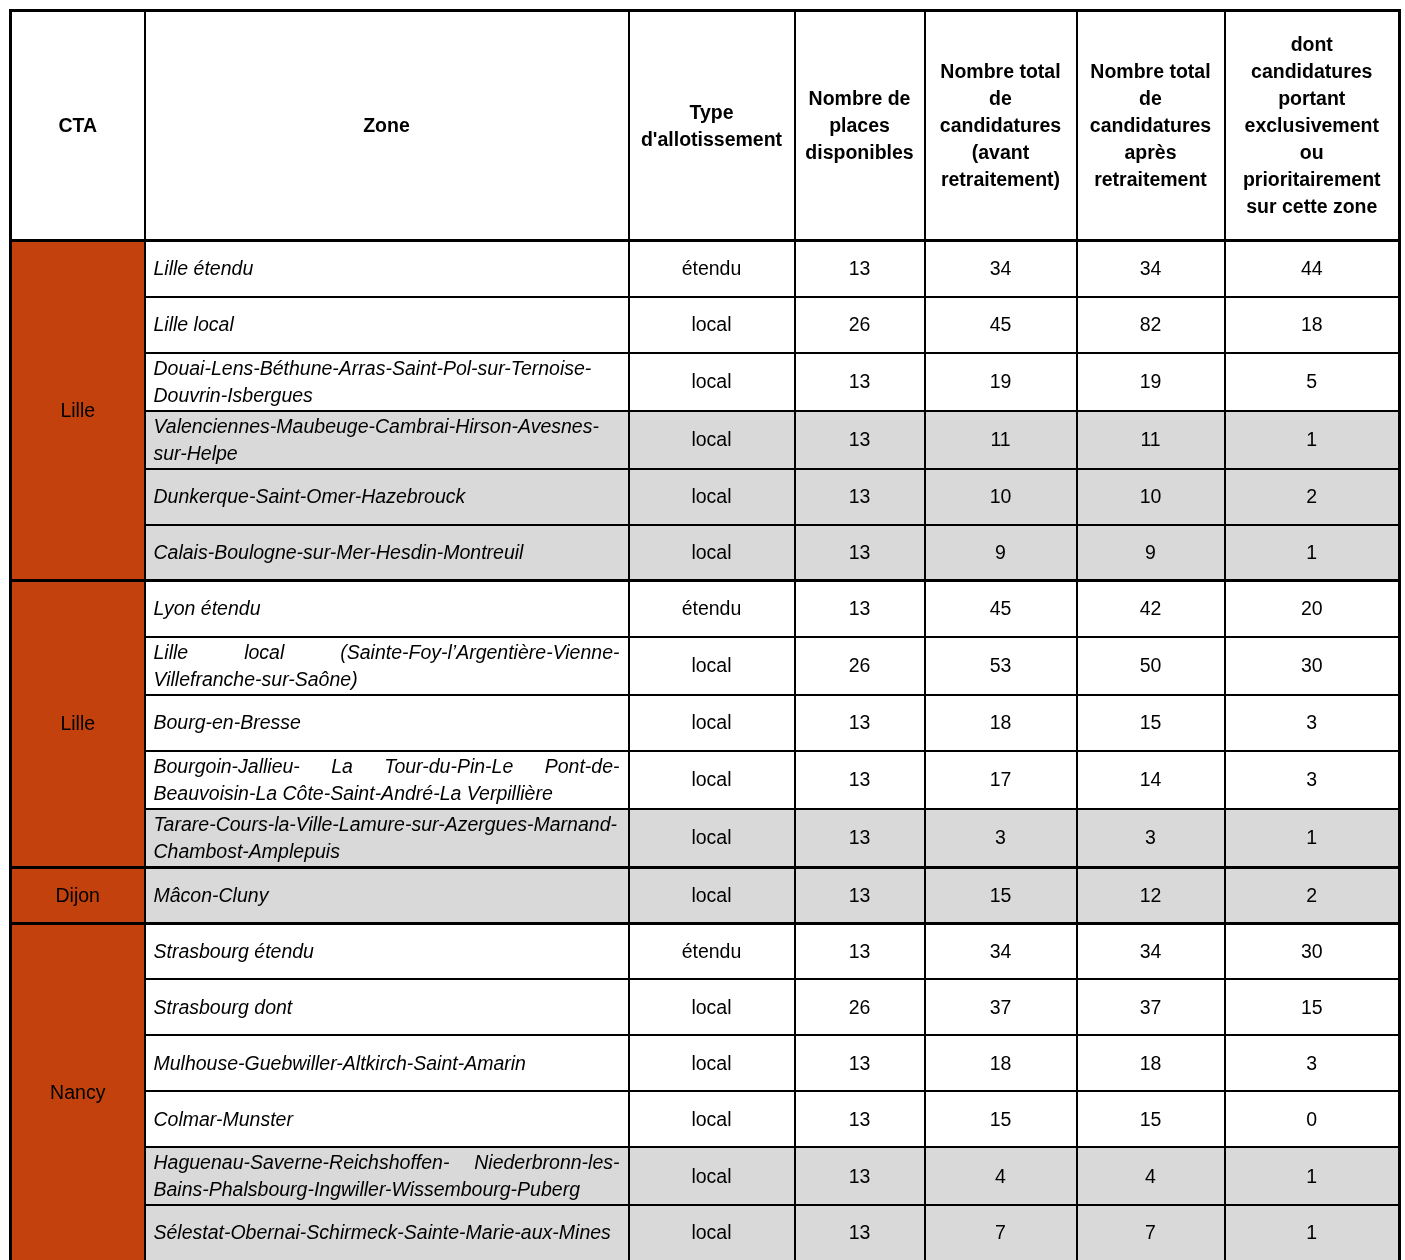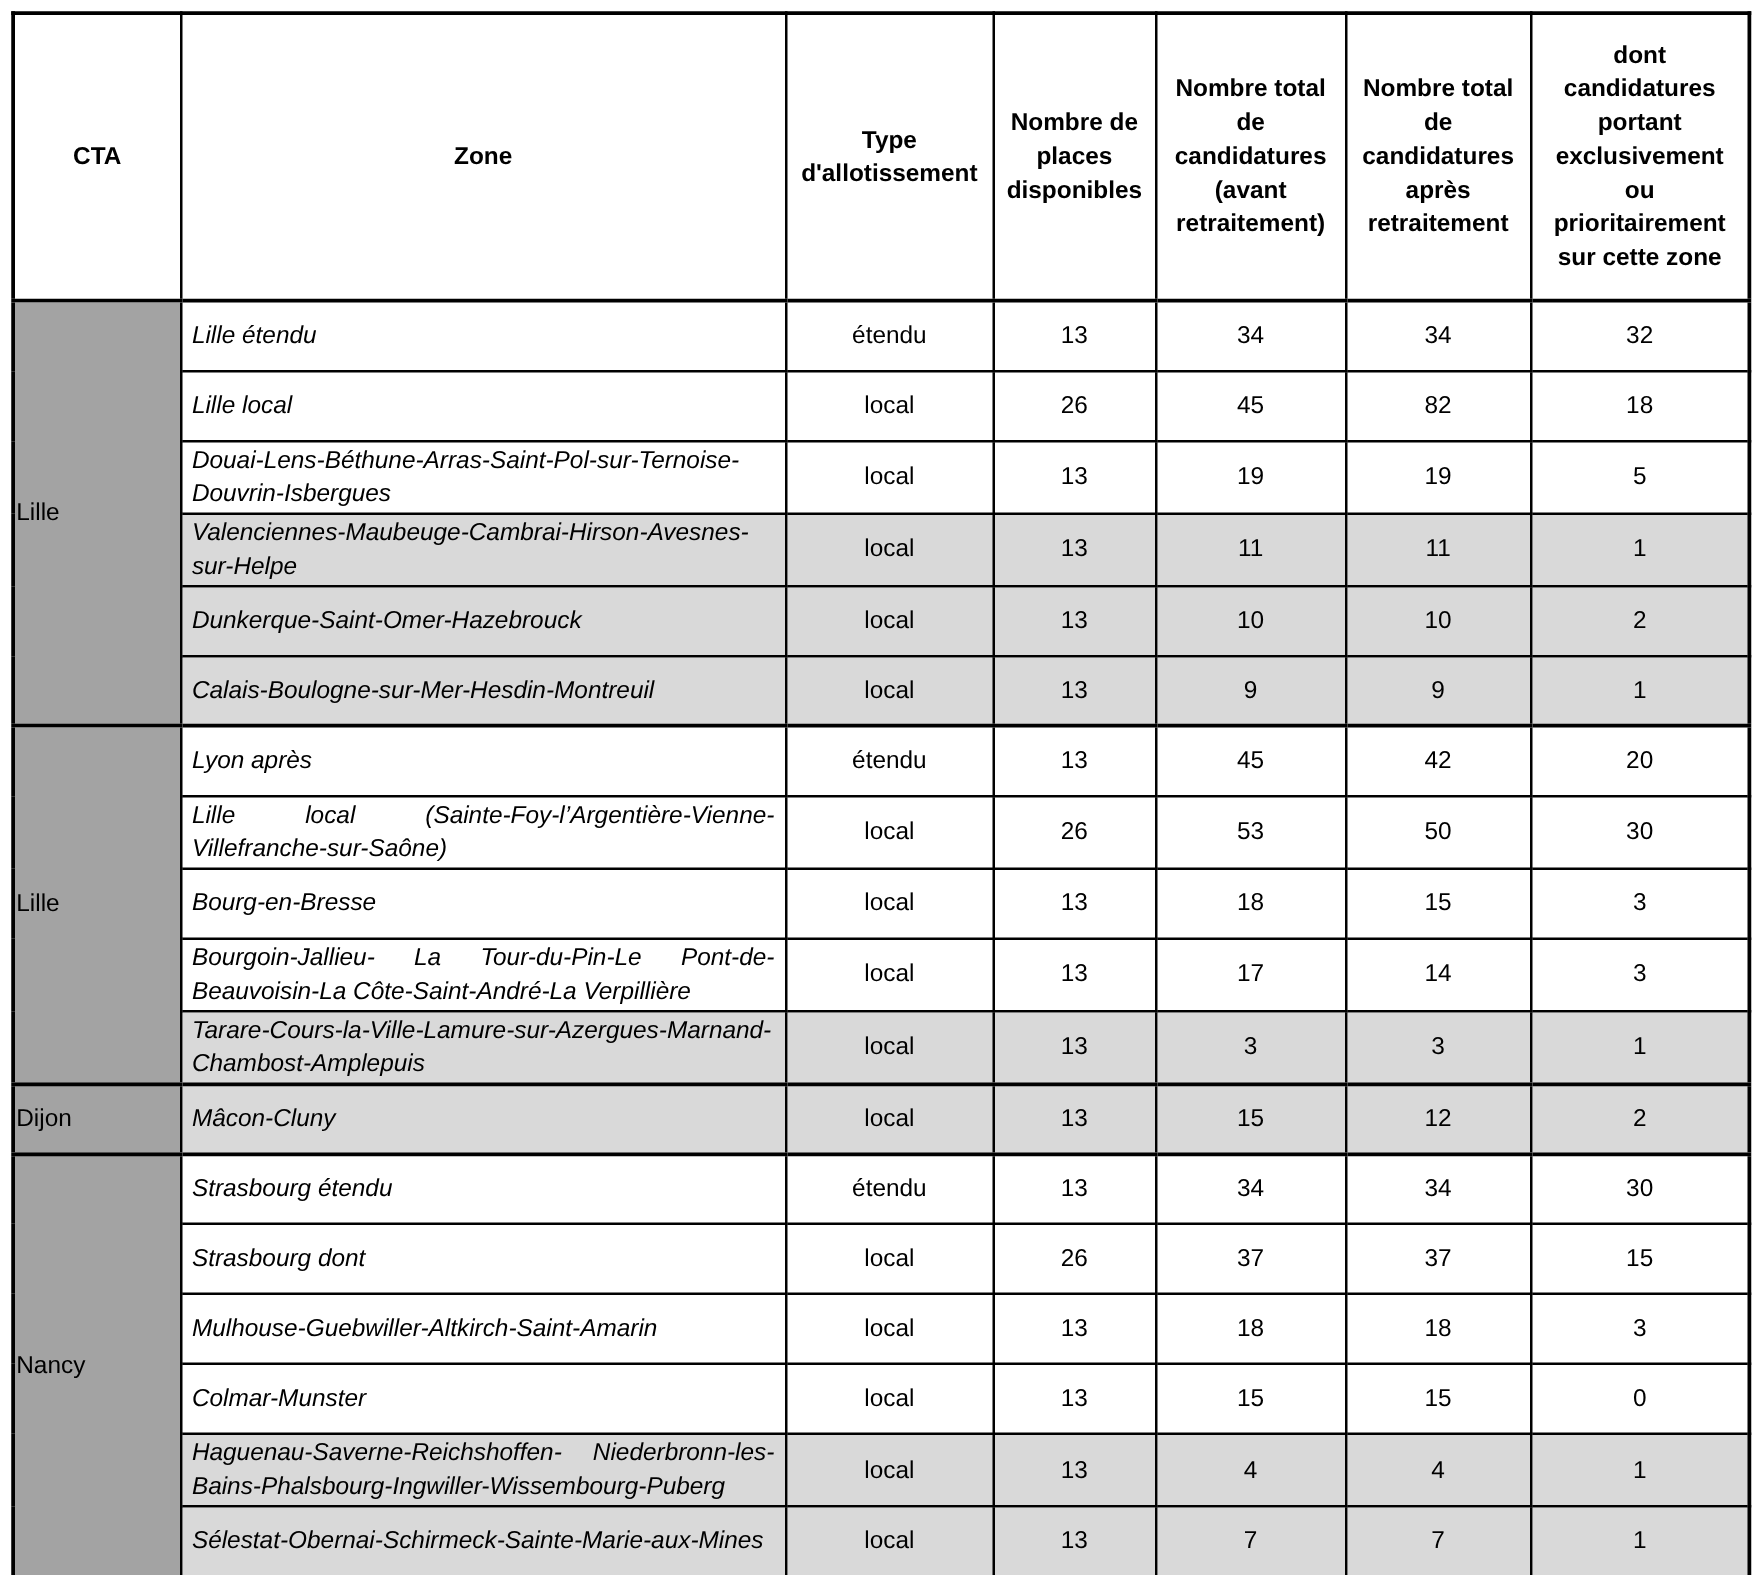--- a/index.html
+++ b/index.html
@@ -39,22 +39,22 @@
     text-align: center;
     padding: 2px 6px;
     border-bottom: 3px solid #000;
     background: #ffffff;
     margin-top: 40px;
   }
   tbody tr { height: 56px; }
   tbody tr.group-start > td { border-top: 3px solid #000; }
 
   td.cta {
-    text-align: left;
-    background: #a3a3a3;
+    text-align: center;
+    background: #c2410c;
   }
   td.zone {
     text-align: justify;
     padding: 1px 8px;
     font-style: italic;
   }
   td.type, td.num {
     text-align: center;
     padding: 1px 4px;
   }
@@ -85,21 +85,21 @@
     </tr>
   </thead>
   <tbody id="table-body">
       <tr class="group-start">
         <td class="cta" rowspan="6">Lille</td>
         <td class="zone shadeable">Lille étendu</td>
         <td class="type shadeable">étendu</td>
         <td class="num shadeable">13</td>
         <td class="num shadeable">34</td>
         <td class="num shadeable">34</td>
-        <td class="num shadeable">32</td>
+        <td class="num shadeable">44</td>
       </tr>
       <tr>
         <td class="zone shadeable">Lille local</td>
         <td class="type shadeable">local</td>
         <td class="num shadeable">26</td>
         <td class="num shadeable">45</td>
         <td class="num shadeable">82</td>
         <td class="num shadeable">18</td>
       </tr>
       <tr>
@@ -129,21 +129,21 @@
       <tr class="shaded">
         <td class="zone shadeable">Calais-Boulogne-sur-Mer-Hesdin-Montreuil</td>
         <td class="type shadeable">local</td>
         <td class="num shadeable">13</td>
         <td class="num shadeable">9</td>
         <td class="num shadeable">9</td>
         <td class="num shadeable">1</td>
       </tr>
       <tr class="group-start">
         <td class="cta" rowspan="5">Lille</td>
-        <td class="zone shadeable">Lyon après</td>
+        <td class="zone shadeable">Lyon étendu</td>
         <td class="type shadeable">étendu</td>
         <td class="num shadeable">13</td>
         <td class="num shadeable">45</td>
         <td class="num shadeable">42</td>
         <td class="num shadeable">20</td>
       </tr>
       <tr>
         <td class="zone shadeable">Lille local (Sainte-Foy-l’Argentière-Vienne-Villefranche-sur-Saône)</td>
         <td class="type shadeable">local</td>
         <td class="num shadeable">26</td>

